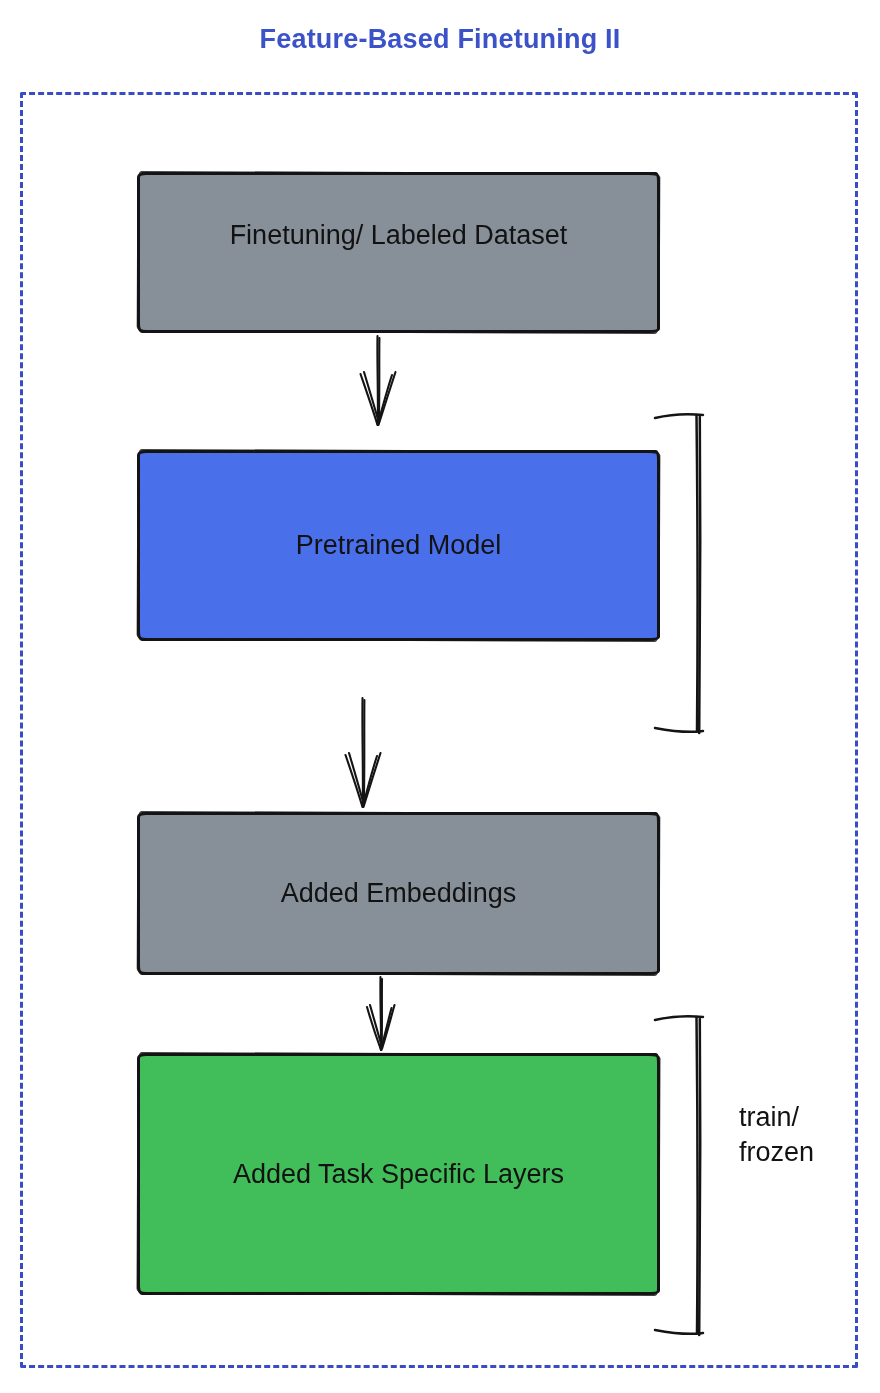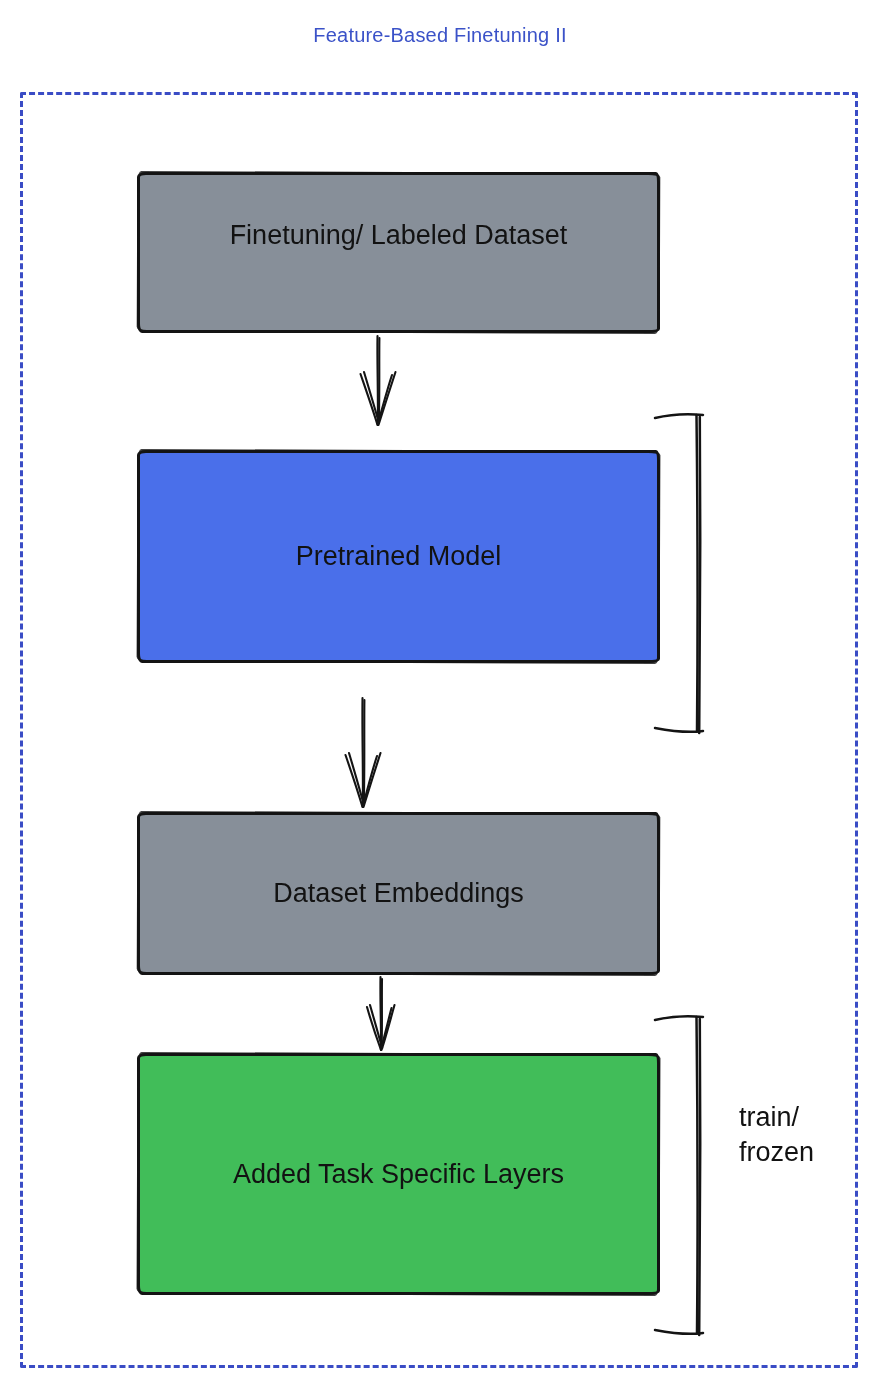--- a/index.html
+++ b/index.html
@@ -15,22 +15,23 @@
     background: #ffffff;
     overflow: hidden;
   }
   
   .diagram-title {
     position: absolute;
     top: 24px;
     left: 0;
     width: 100%;
     text-align: center;
-    font-size: 20px;
+    font-size: 27px;
     letter-spacing: 0.2px;
+    font-weight: bold;
   }
   
   .frame {
     position: absolute;
     left: 20px;
     top: 92px;
     width: 832px;
     height: 1270px;
     border: 3px dashed #3a4cc5;
     border-radius: 2px;
@@ -52,21 +53,21 @@
   .node::before {
     content: "";
     position: absolute;
     inset: -3px;
     border: 2px solid rgba(20,20,20,0.8);
     border-radius: 4px 12px 5px 10px / 11px 4px 12px 5px;
     transform: rotate(0.25deg);
     pointer-events: none;
   }
   #node-dataset    { top: 172px;  height: 161px; padding-bottom: 34px; align-items: center; }
-  #node-pretrained { top: 450px;  height: 213px; }
+  #node-pretrained { top: 450px;  height: 191px; }
   #node-embeddings { top: 812px;  height: 163px; }
   #node-tasklayers { top: 1053px; height: 242px; text-align: center; }
 
   .sketch {
     position: absolute;
     overflow: visible;
   }
   .sketch path {
     fill: none;
     stroke: #141414;
@@ -131,21 +132,21 @@
   <svg class="sketch arrow" id="arrow-2" width="44" height="113" viewBox="0 0 44 113">
     <path d="M21.5,1 C21,35 22.3,75 21.8,110"></path>
     <path d="M23.4,3 C23,40 23.8,78 22.7,107"></path>
     <path d="M4.5,58 C10,74 17,95 21.5,110"></path>
     <path d="M8,56 C12.5,71 18.8,93 23,108"></path>
     <path d="M39.5,56 C34,73 27.5,94 22.5,110"></path>
     <path d="M36,59 C31,74 25.8,95 21.8,109"></path>
   </svg>
 
   <div class="node" id="node-embeddings" style="background-color: rgb(135, 143, 153);">
-    <span>Dataset Embeddings</span>
+    <span>Added Embeddings</span>
   </div>
 
   <svg class="sketch arrow" id="arrow-3" width="44" height="75" viewBox="0 0 44 75">
     <path d="M21.5,0 C21,24 22.3,50 22,73"></path>
     <path d="M23,2 C22.6,28 23.4,52 22.5,70"></path>
     <path d="M8,30 C12,44 18,62 22,73"></path>
     <path d="M11,28 C14.8,41 20,60 23.2,71"></path>
     <path d="M35.5,28 C31,44 26,63 22.5,73"></path>
     <path d="M32.5,31 C28.8,45 24.8,63 21.8,72"></path>
   </svg>

